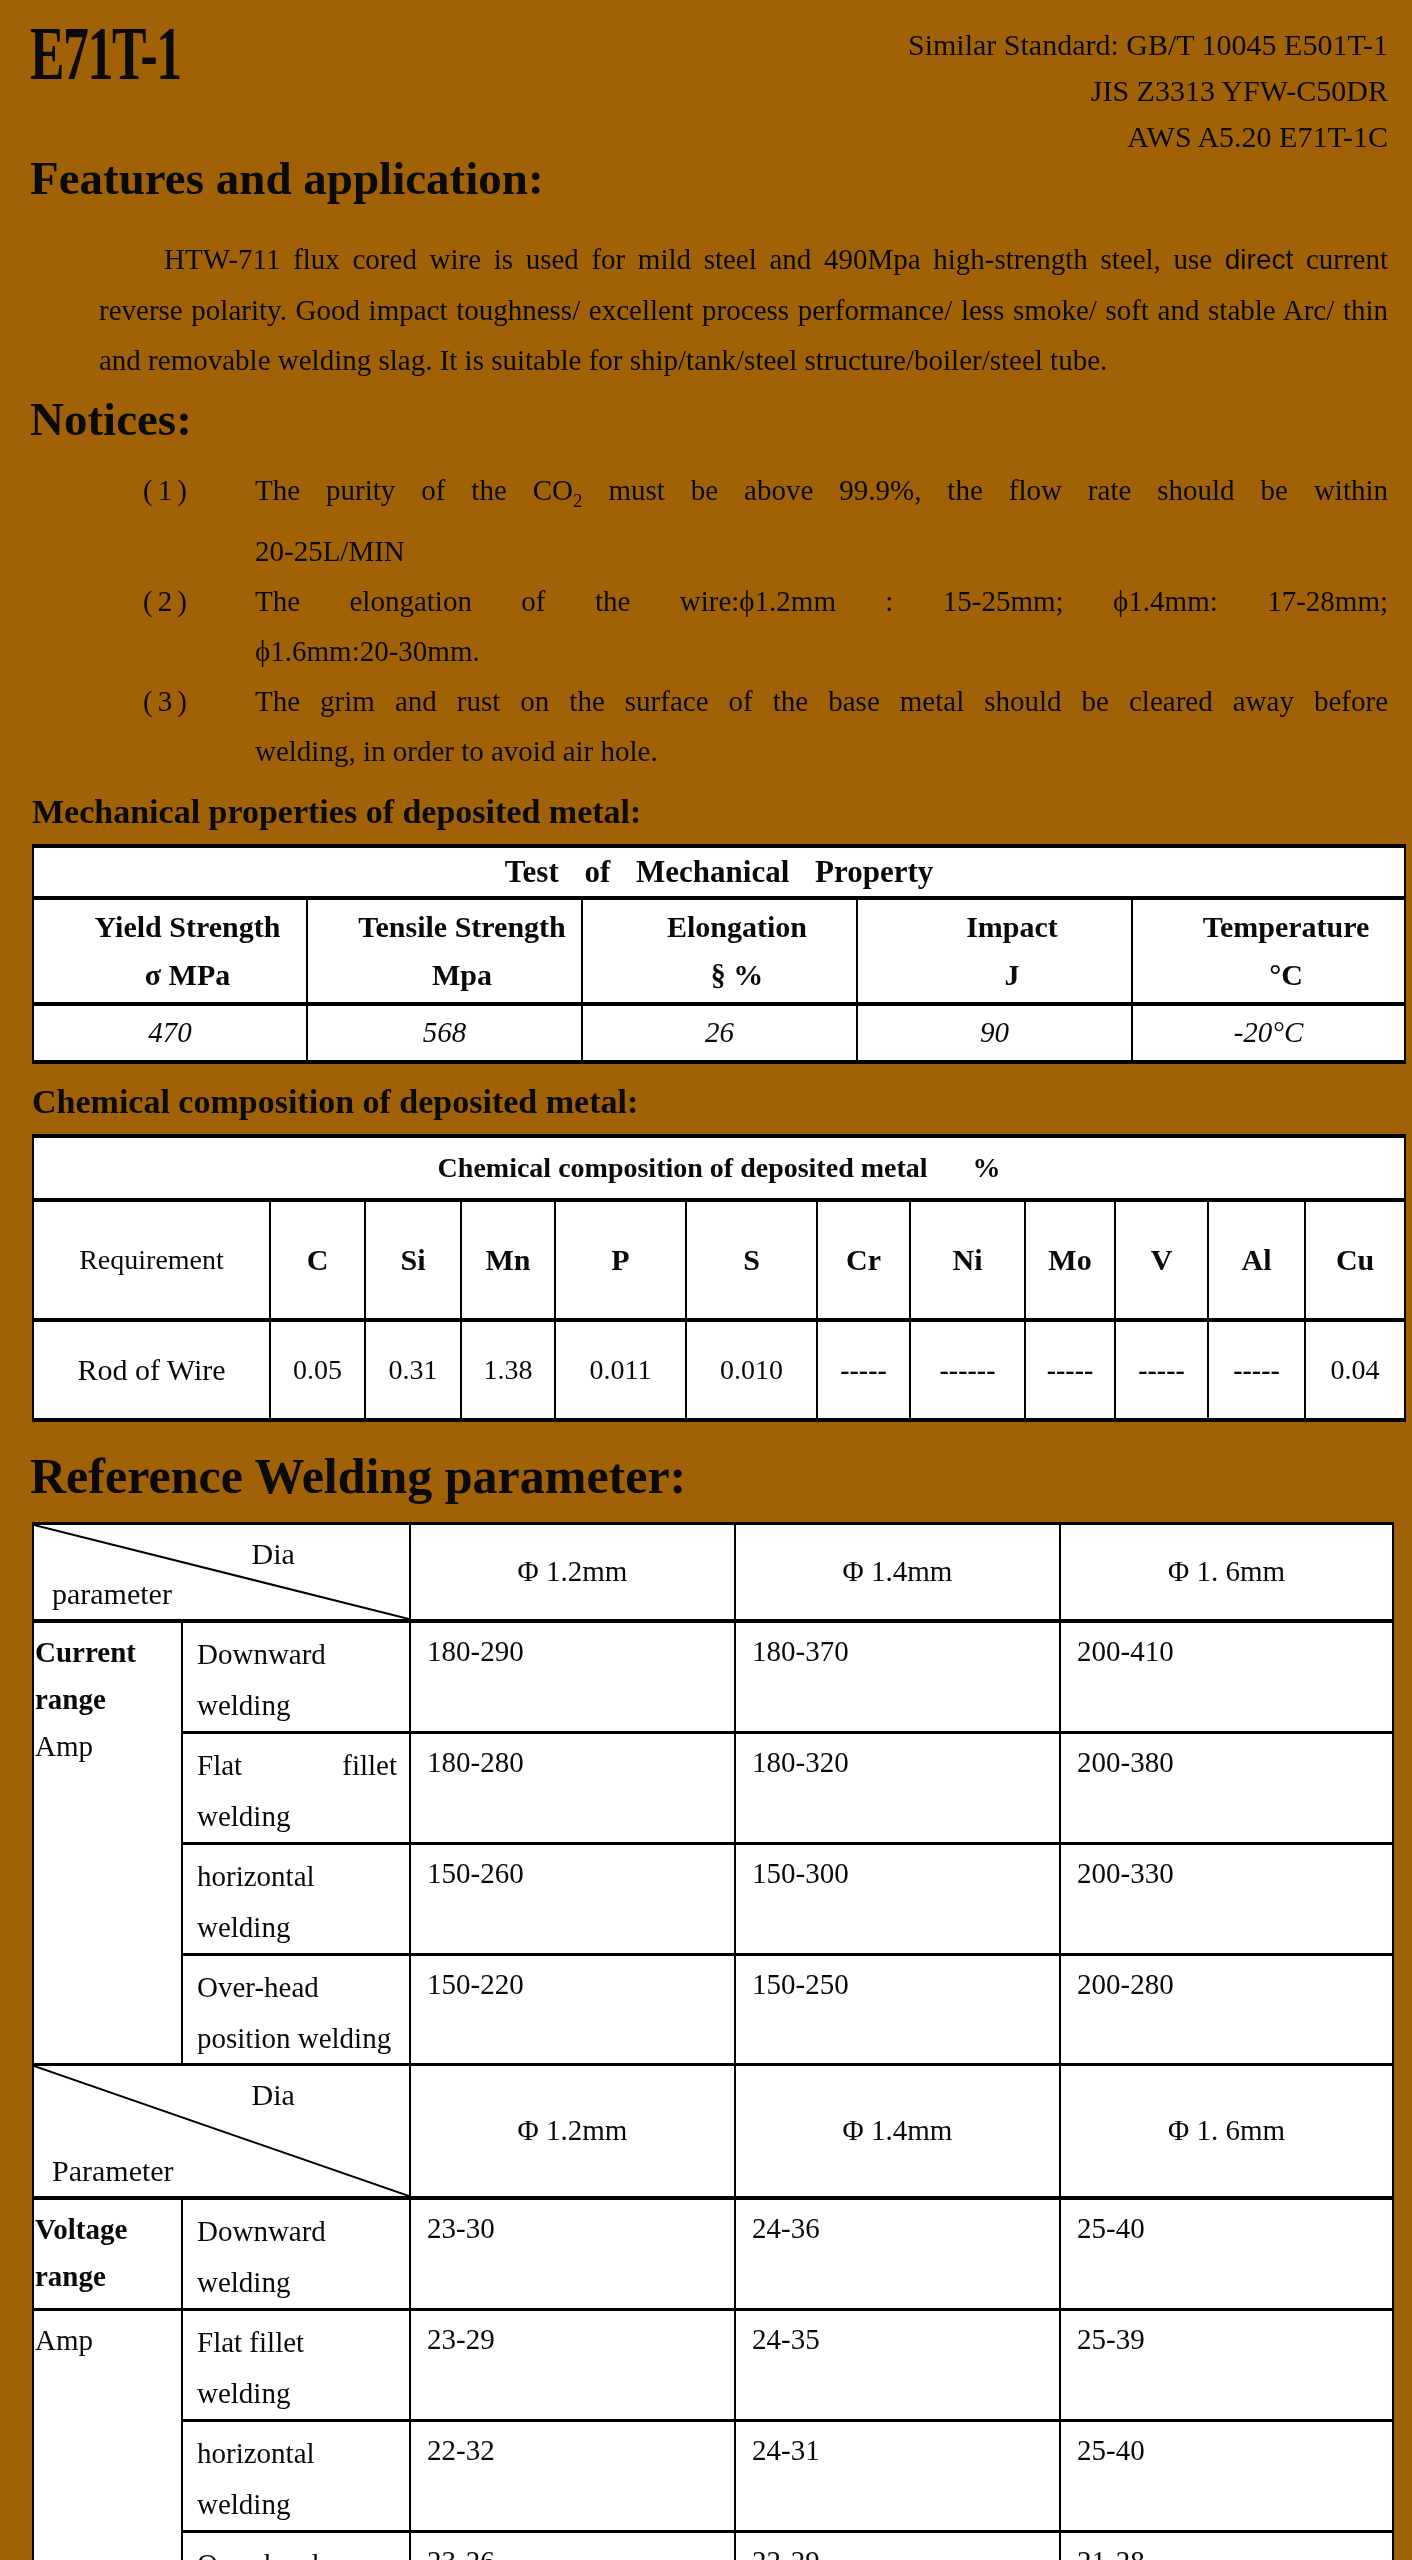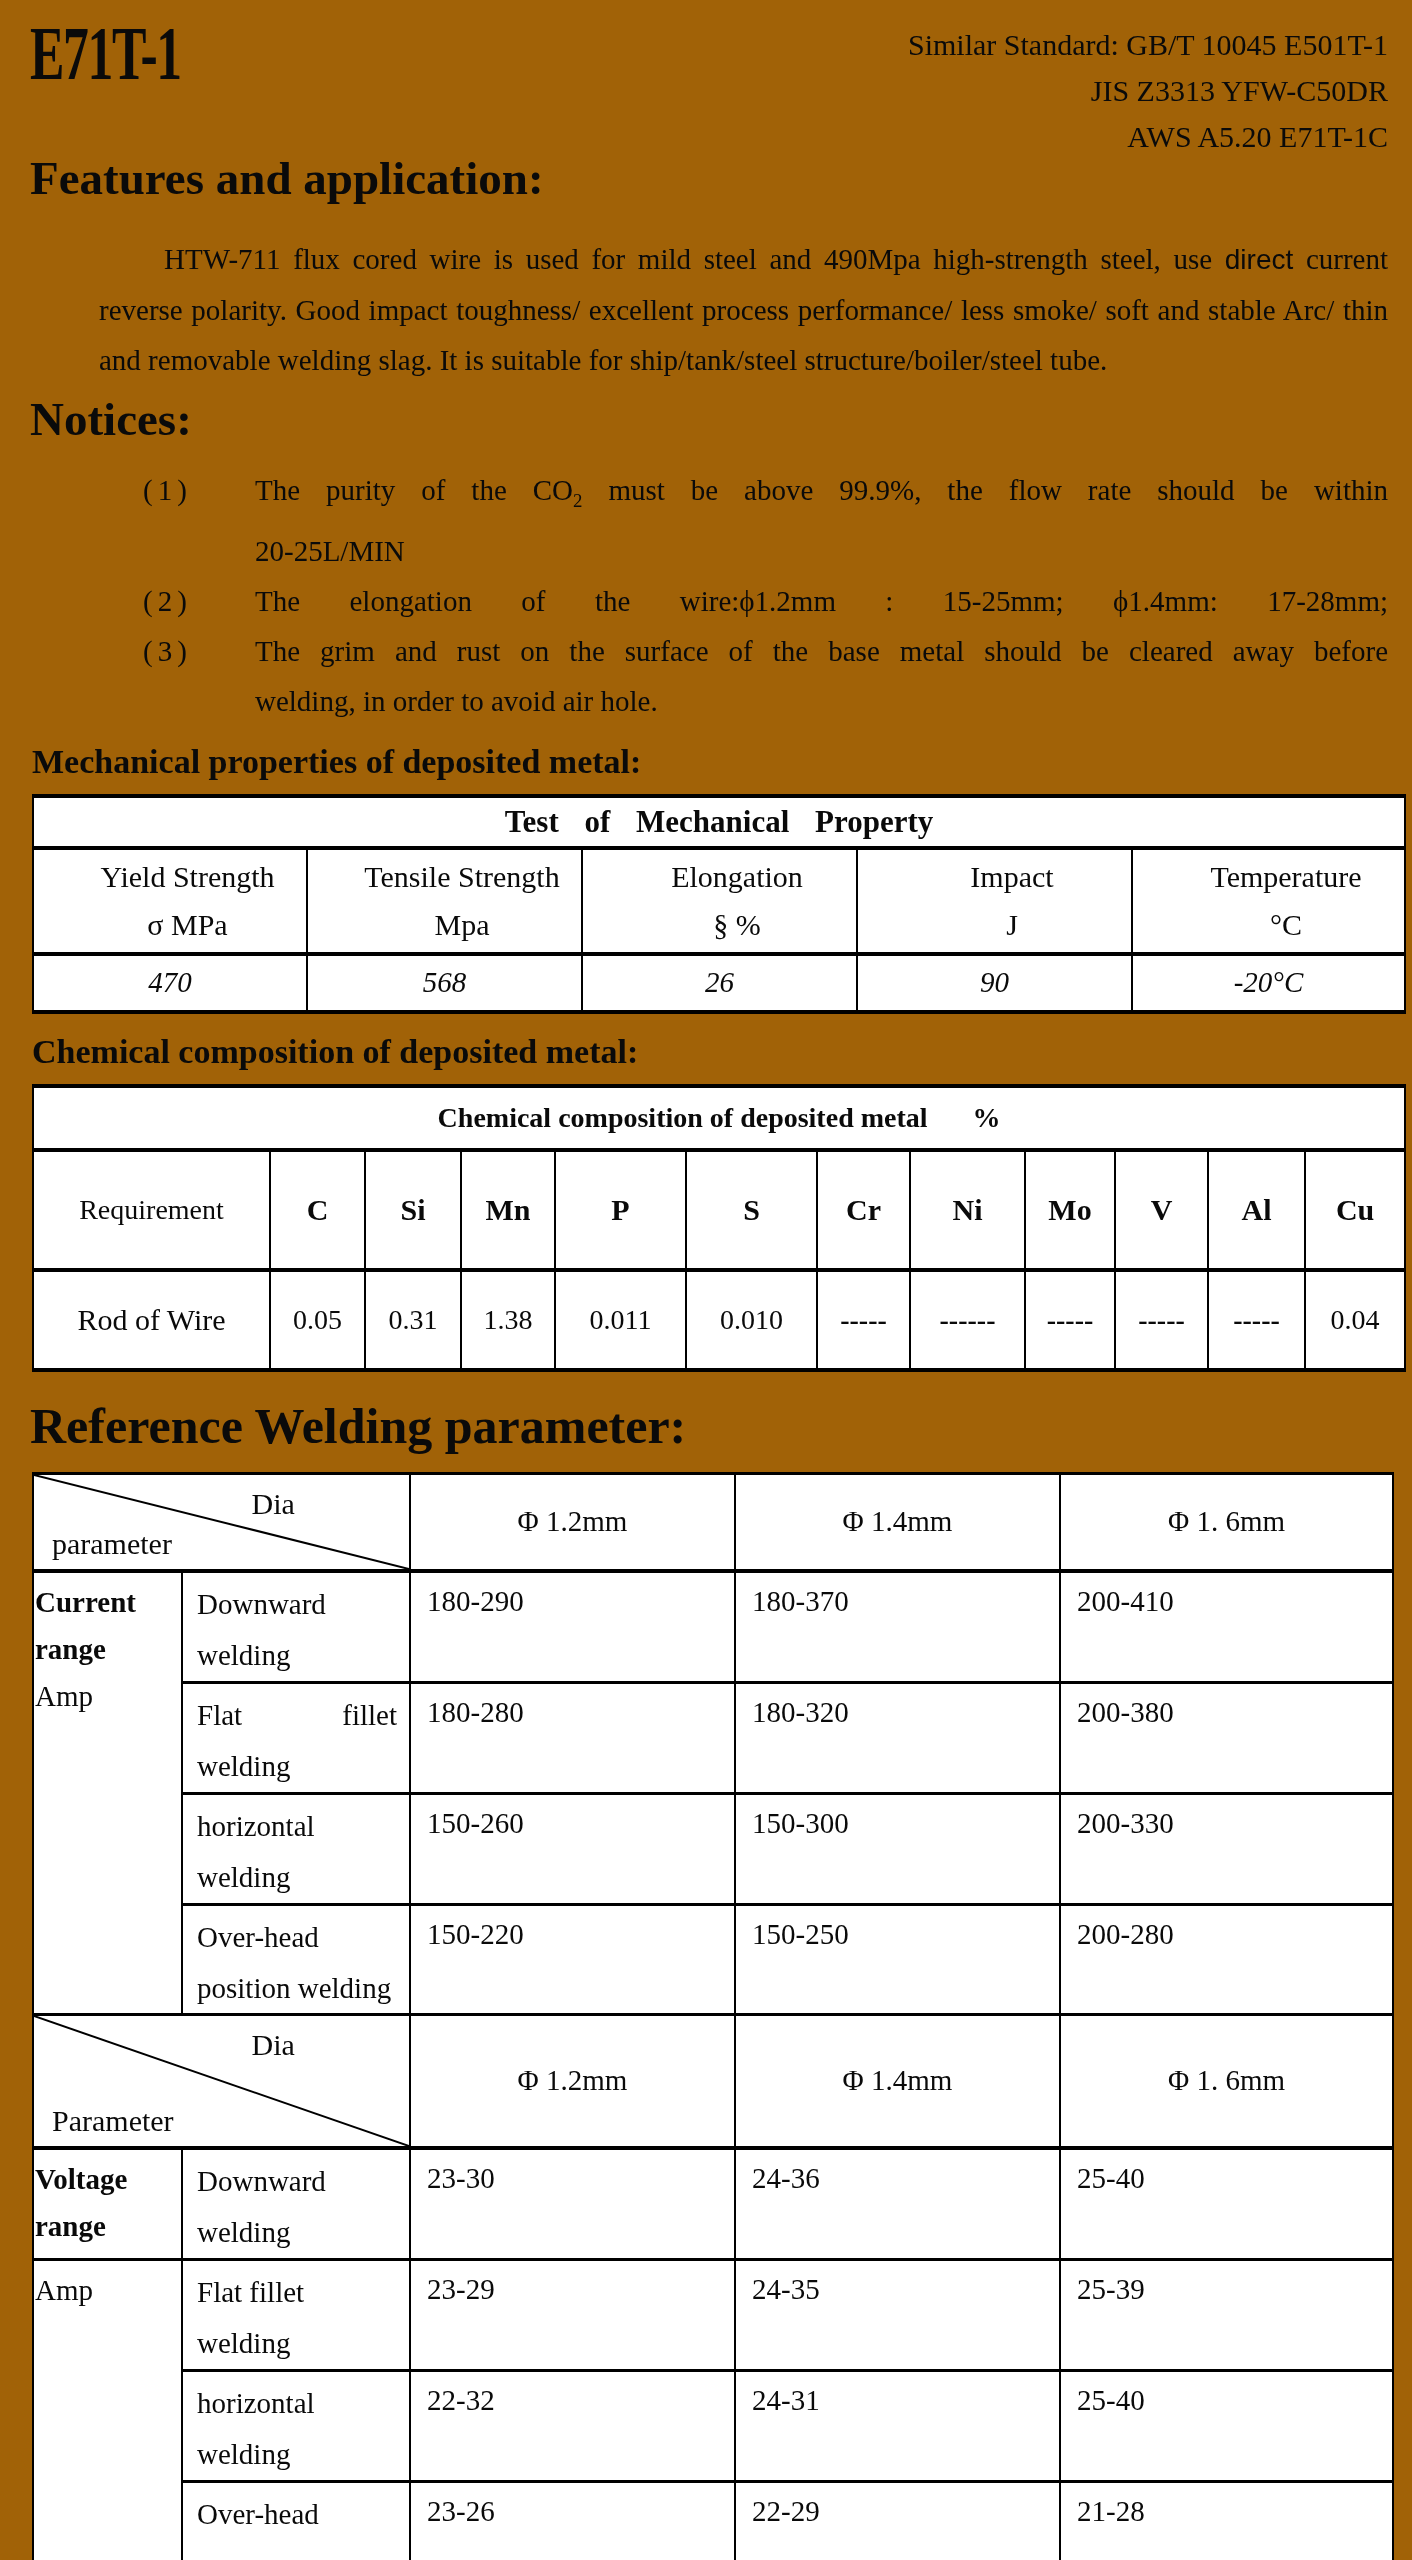--- a/index.html
+++ b/index.html
@@ -29,21 +29,21 @@
 
   .mech-h{margin-top:16px;}
   .chem-h{margin-top:18px;}
 
   table{border-collapse:collapse;table-layout:fixed;margin-left:32px;background:#fff;}
   td{border:2px solid #000;overflow:hidden;}
 
   .mech{width:1372px;margin-top:12px;}
   .mech td{border-top-width:4px;border-bottom-width:4px;text-align:center;vertical-align:middle;}
   .mech .spanrow td{height:46px;font-weight:bold;font-size:31px;word-spacing:18px;}
-  .mech .hrow td{height:100px;font-weight:normal;font-size:30px;line-height:48px;padding-left:36px;}
+  .mech .hrow td{height:100px;font-weight:bold;font-size:30px;line-height:48px;padding-left:36px;}
   .mech .vrow td{height:52px;font-size:29px;font-style:italic;}
 
   .chem{width:1372px;margin-top:12px;}
   .chem td{border-top-width:4px;border-bottom-width:4px;text-align:center;vertical-align:middle;}
   .chem .spanrow td{height:58px;font-weight:bold;font-size:28px;}
   .chem .pct{margin-left:45px;}
   .chem .hrow td{height:114px;font-size:30px;font-weight:bold;}
   .chem .hrow td.req{font-weight:normal;font-size:28px;}
   .chem .vrow td{height:94px;font-size:28px;}
   .chem .vrow td.rod{font-size:30px;}
@@ -94,20 +94,21 @@
       <div class="nnum">(1)</div>
       <div class="nbody">
         <div class="jline"><span>The purity of the CO</span><sub>2</sub><span> must be above 99.9%, the flow rate should be within</span></div>
         <div>20-25L/MIN</div>
       </div>
     </div>
     <div class="nitem">
       <div class="nnum">(2)</div>
       <div class="nbody">
         <div class="jline">The elongation of the wire:ϕ1.2mm : 15-25mm; ϕ1.4mm: 17-28mm;</div>
+        <div>ϕ1.6mm:20-30mm.</div>
       </div>
     </div>
     <div class="nitem">
       <div class="nnum">(3)</div>
       <div class="nbody">
         <div class="jline">The grim and rust on the surface of the base metal should be cleared away before</div>
         <div>welding, in order to avoid air hole.</div>
       </div>
     </div>
   </div>

